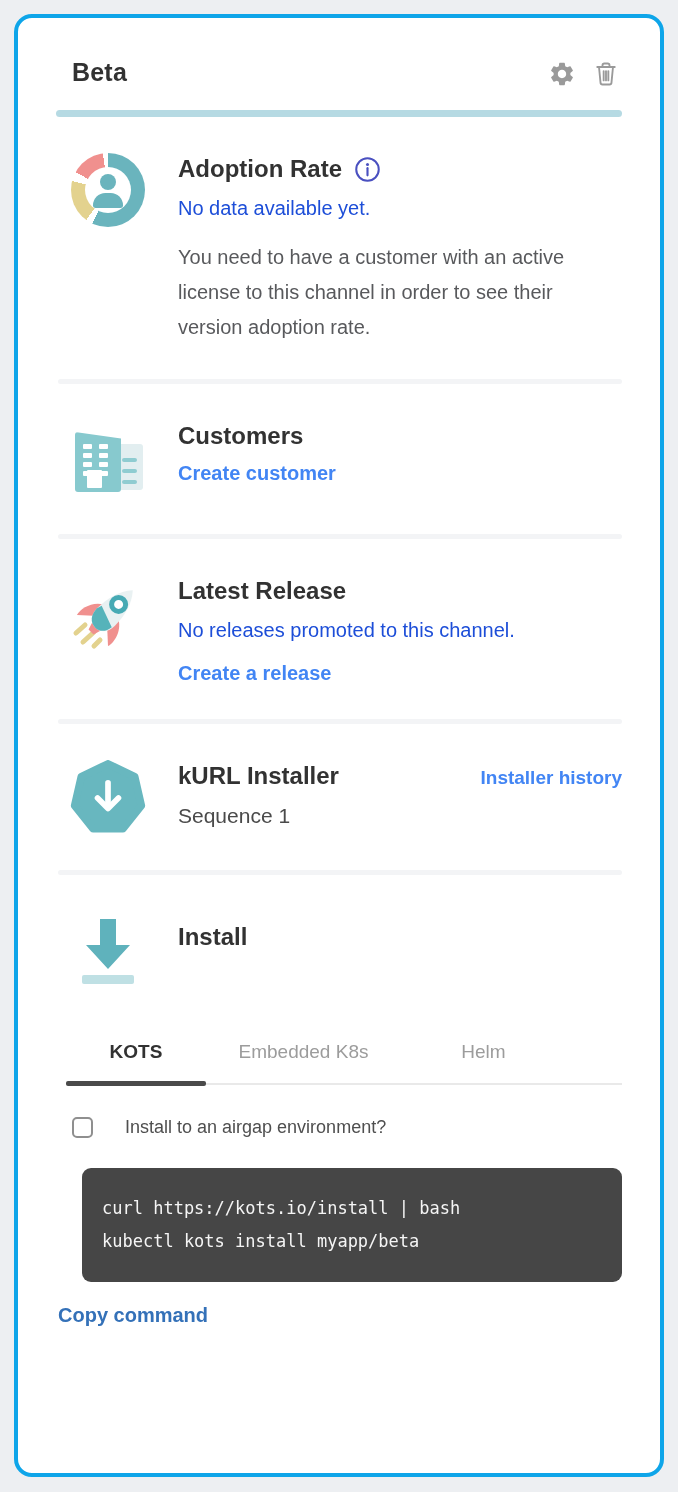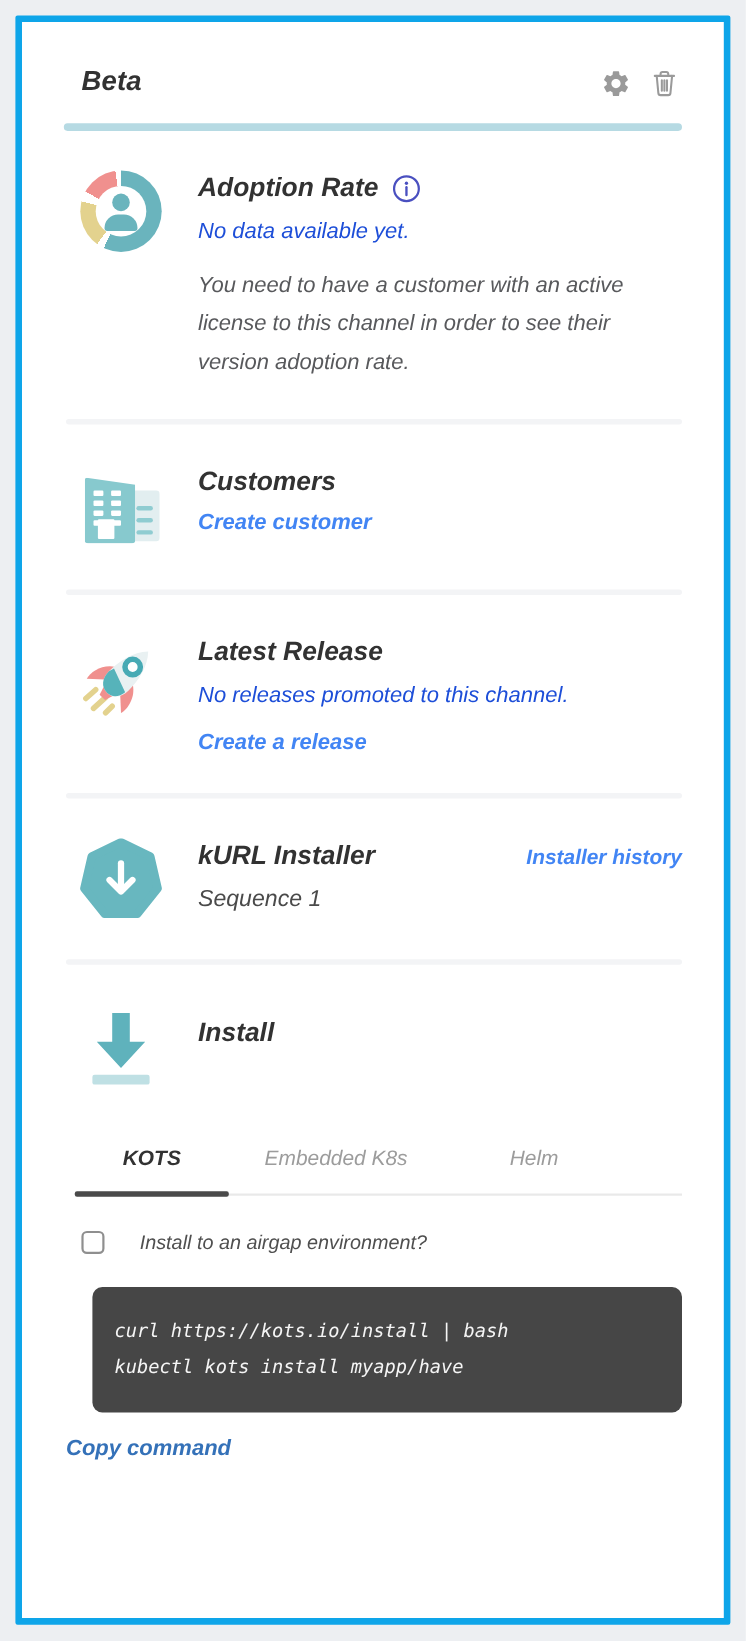--- a/index.html
+++ b/index.html
@@ -6,25 +6,24 @@
   html,body { width:678px; height:1492px; }
   body {
     background:#edeff2;
     font-family:"Liberation Sans", sans-serif;
     color:#323232;
     position:relative;
   }
   .card {
     position:absolute; left:14px; top:14px; width:650px; height:1463px;
     background:#ffffff;
-    border:6px solid #0ea5e9;
-    border-radius:2px;
+    border:4px solid #0ea5e9;
+    border-radius:18px;
     padding:36px 38px 40px 38px;
     overflow:hidden;
-    font-style:italic;
   }
   
   .card-header { display:flex; align-items:flex-start; justify-content:space-between; padding:4px 2px 0 16px; }
   .card-title { font-size:25px; font-weight:700; color:#323232; letter-spacing:.2px; }
   .header-actions { display:flex; align-items:center; gap:16px; margin-top:2px; }
   .header-actions .hicon { width:28px; height:28px; cursor:pointer; display:inline-flex; }
   .accent-bar { height:7px; background:#b6dae3; border-radius:4px; margin-top:22px; }
 
   
   .section { display:flex; gap:32px; padding:36px 0 34px 14px; }
@@ -234,18 +233,18 @@
 
   
   <div class="airgap-row">
     <span class="checkbox"></span>
     <span class="airgap-label">Install to an airgap environment?</span>
   </div>
 
   
   <div class="code-block">
     <div class="code-line">curl https://kots.io/install | bash</div>
-    <div class="code-line">kubectl kots install myapp/have</div>
+    <div class="code-line">kubectl kots install myapp/beta</div>
   </div>
 
   <a class="copy-link">Copy command</a>
 
 </div>
 
 </body></html>

